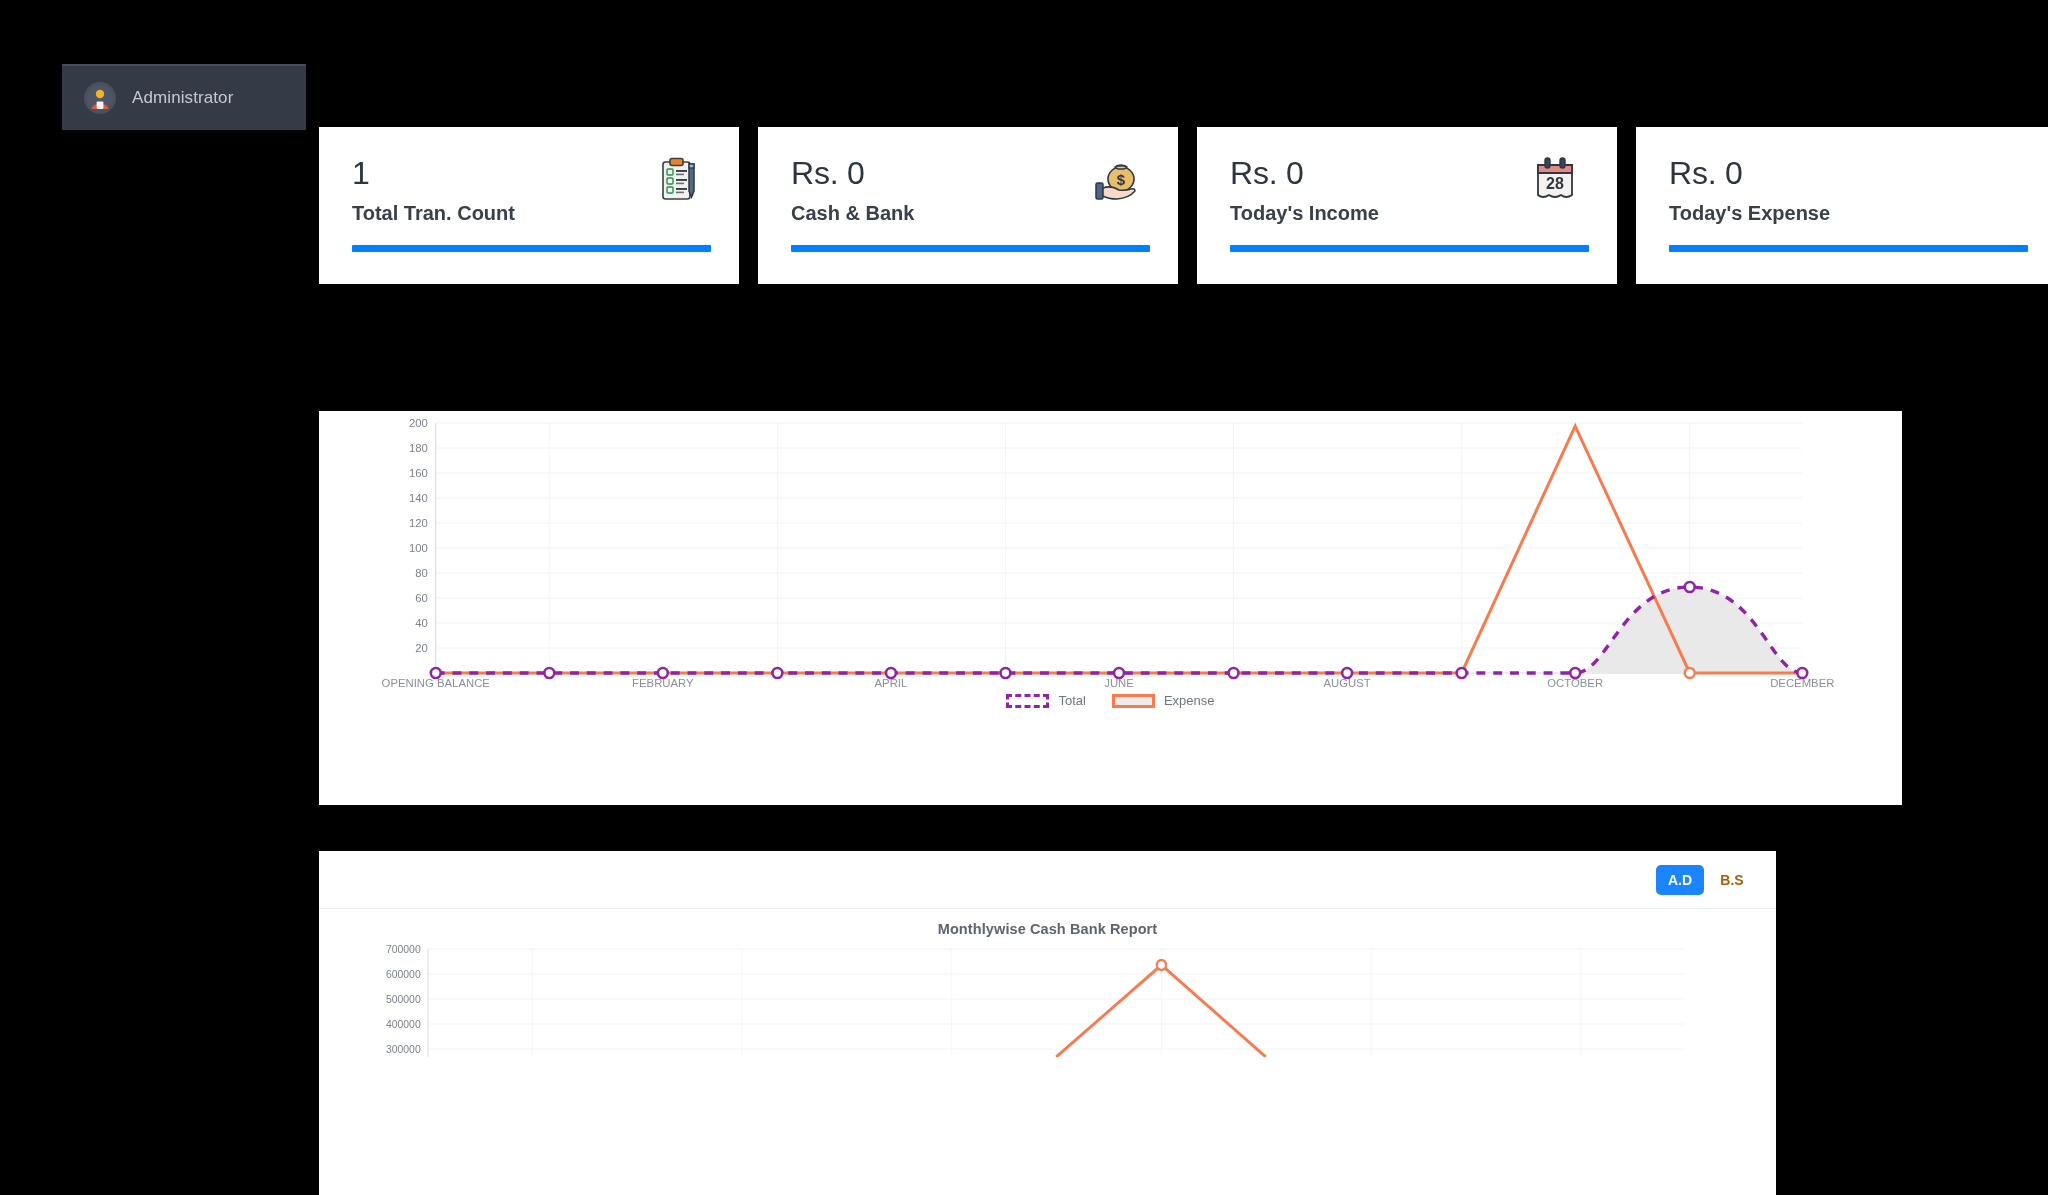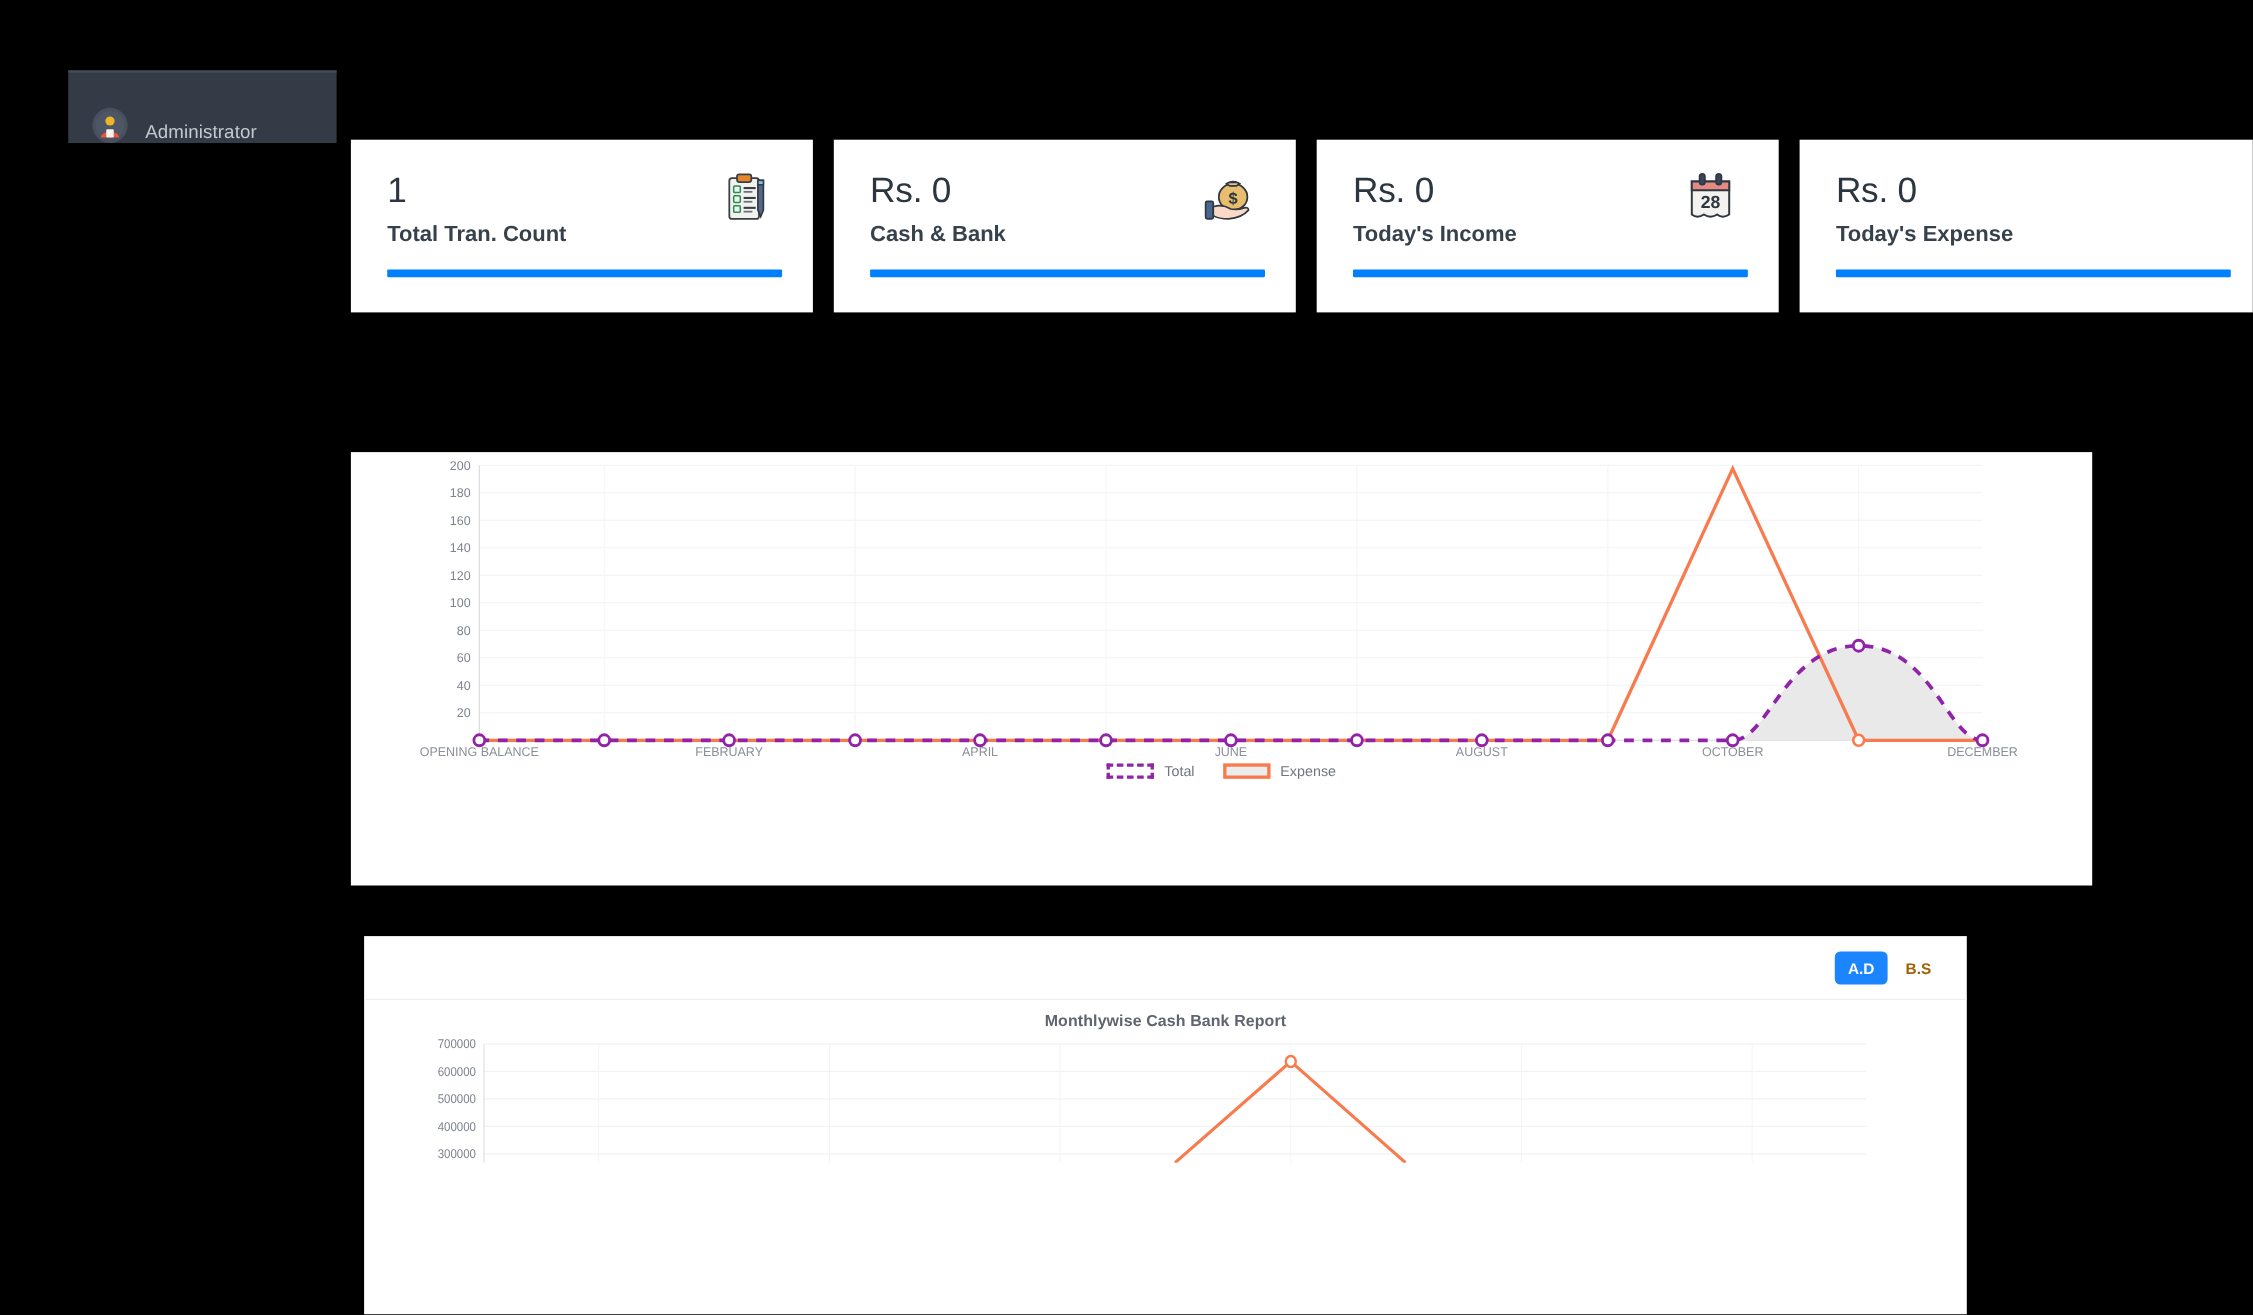--- a/index.html
+++ b/index.html
@@ -10,21 +10,21 @@
     overflow: hidden;
   }
   #root { position: relative; width: 2048px; height: 1195px; background: #000; }
 
   
   .user-chip {
     position: absolute; left: 62px; top: 64px;
     width: 244px; height: 66px;
     background: #343a46;
     border-top: 2px solid #454c5a;
-    display: flex; align-items: flex-end;
+    display: flex; align-items: center;
     padding-left: 22px;
   }
   .avatar {
     width: 32px; height: 32px; border-radius: 50%;
     background: #4a505e;
     display: flex; align-items: center; justify-content: center;
     font-size: 18px; line-height: 1;
     overflow: hidden;
   }
   .user-name {
@@ -63,21 +63,21 @@
     font-size: 46px; line-height: 1;
   }
   .card-4 .value, .card-4 .label { }
 
   
   .panel {
     position: absolute; background: #fff;
     box-shadow: 0 1px 2px rgba(0,0,0,.08);
   }
   #panel-income { left: 319px; top: 411px; width: 1583px; height: 394px; }
-  #panel-cash  { left: 331px; top: 851px; width: 1457px; height: 344px; }
+  #panel-cash  { left: 319px; top: 851px; width: 1457px; height: 344px; }
 
   .panel-toolbar {
     height: 58px; border-bottom: 1px solid #eceef1;
     display: flex; align-items: center; justify-content: flex-end;
     padding-right: 20px;
   }
   .seg-btn {
     min-width: 48px; height: 30px;
     display: inline-flex; align-items: center; justify-content: center;
     font-size: 14px; border-radius: 5px; margin-left: 4px;

